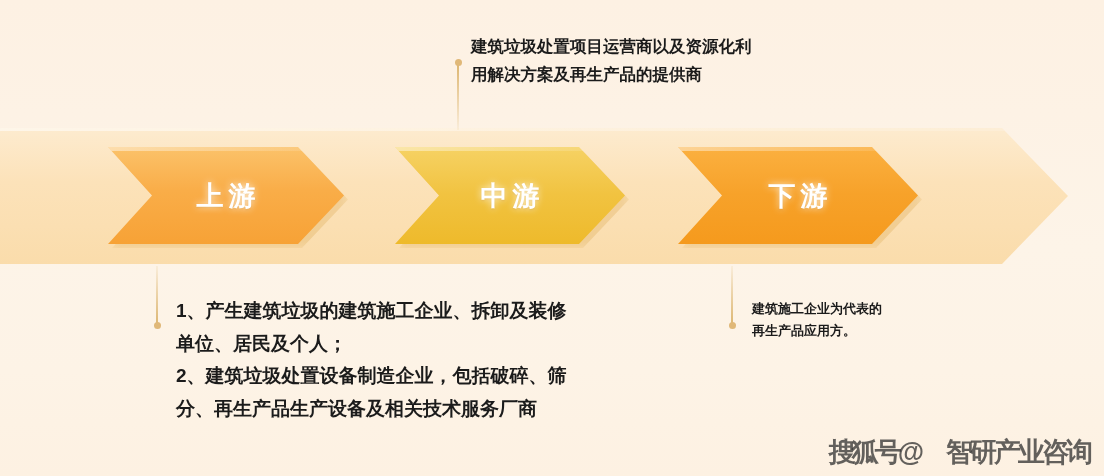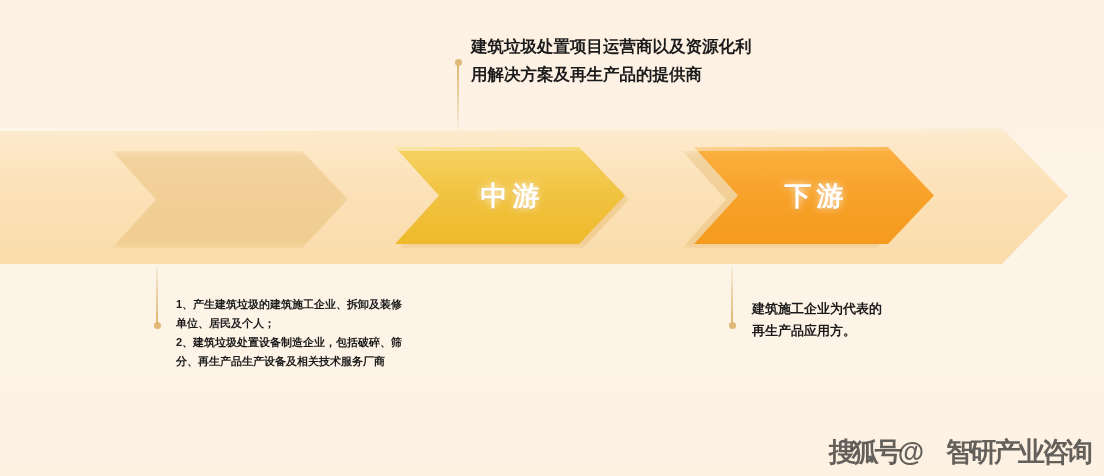--- a/index.html
+++ b/index.html
@@ -75,21 +75,21 @@
     font-weight: bold;
     letter-spacing: 5px;
     text-indent: 5px;
     text-shadow: 0 0 7px rgba(255,255,255,.85), 0 1px 2px rgba(190,120,20,.35);
     white-space: nowrap;
     z-index: 2;
   }
 
   #chev-up   { left: 108px;  width: 236px; background: linear-gradient(180deg, #fbc26a 0%, #f9ad48 45%, #f7a236 100%); }
   #chev-mid  { left: 395px;  width: 230px; background: linear-gradient(180deg, #f6d264 0%, #f1c341 48%, #eeba2b 100%); align-items: center; }
-  #chev-down { left: 694px;  width: 240px; background: linear-gradient(180deg, #fbb040 0%, #f7a22a 48%, #f59a1d 100%); }
+  #chev-down { left: 678px;  width: 240px; background: linear-gradient(180deg, #fbb040 0%, #f7a22a 48%, #f59a1d 100%); }
 
   #sh-up   { left: 112px; width: 236px; }
   #sh-mid  { left: 399px; width: 230px; }
   #sh-down { left: 682px; width: 240px; }
 
   
   .conn {
     position: absolute;
     width: 2px;
     background: linear-gradient(180deg, rgba(226,188,118,.12), rgba(214,170,90,.85));
@@ -118,21 +118,21 @@
 
   
   .callout {
     position: absolute;
     color: #1b1b1b;
     font-weight: bold;
     line-height: 1.72;
     white-space: pre-line;
   }
   #callout-top    { left: 471px; top: 32px;  font-size: 16.5px; }
-  #callout-left   { left: 176px; top: 295px; font-size: 11px; }
+  #callout-left   { left: 176px; top: 295px; font-size: 19px; }
   #callout-right  { left: 752px; top: 298px; font-size: 13px; }
 
   
   #watermark {
     position: absolute;
     right: 14px;
     bottom: 6px;
     font-size: 27px;
     font-weight: bold;
     color: rgba(40,40,40,0.78);
@@ -157,20 +157,24 @@
     <span class="dot"></span>
   </div>
 
   <div class="callout" id="callout-top">建筑垃圾处置项目运营商以及资源化利
 用解决方案及再生产品的提供商</div>
 
   <div class="chev-shadow" id="sh-up"></div>
   <div class="chev-shadow" id="sh-mid"></div>
   <div class="chev-shadow" id="sh-down"></div>
 
+  <div class="chev" id="chev-up">
+    <span class="cap"></span>
+    <span class="chev-label">上游</span>
+  </div>
 
   <div class="chev" id="chev-mid">
     <span class="cap"></span>
     <span class="chev-label">中游</span>
   </div>
 
   <div class="chev" id="chev-down">
     <span class="cap"></span>
     <span class="chev-label">下游</span>
   </div>

